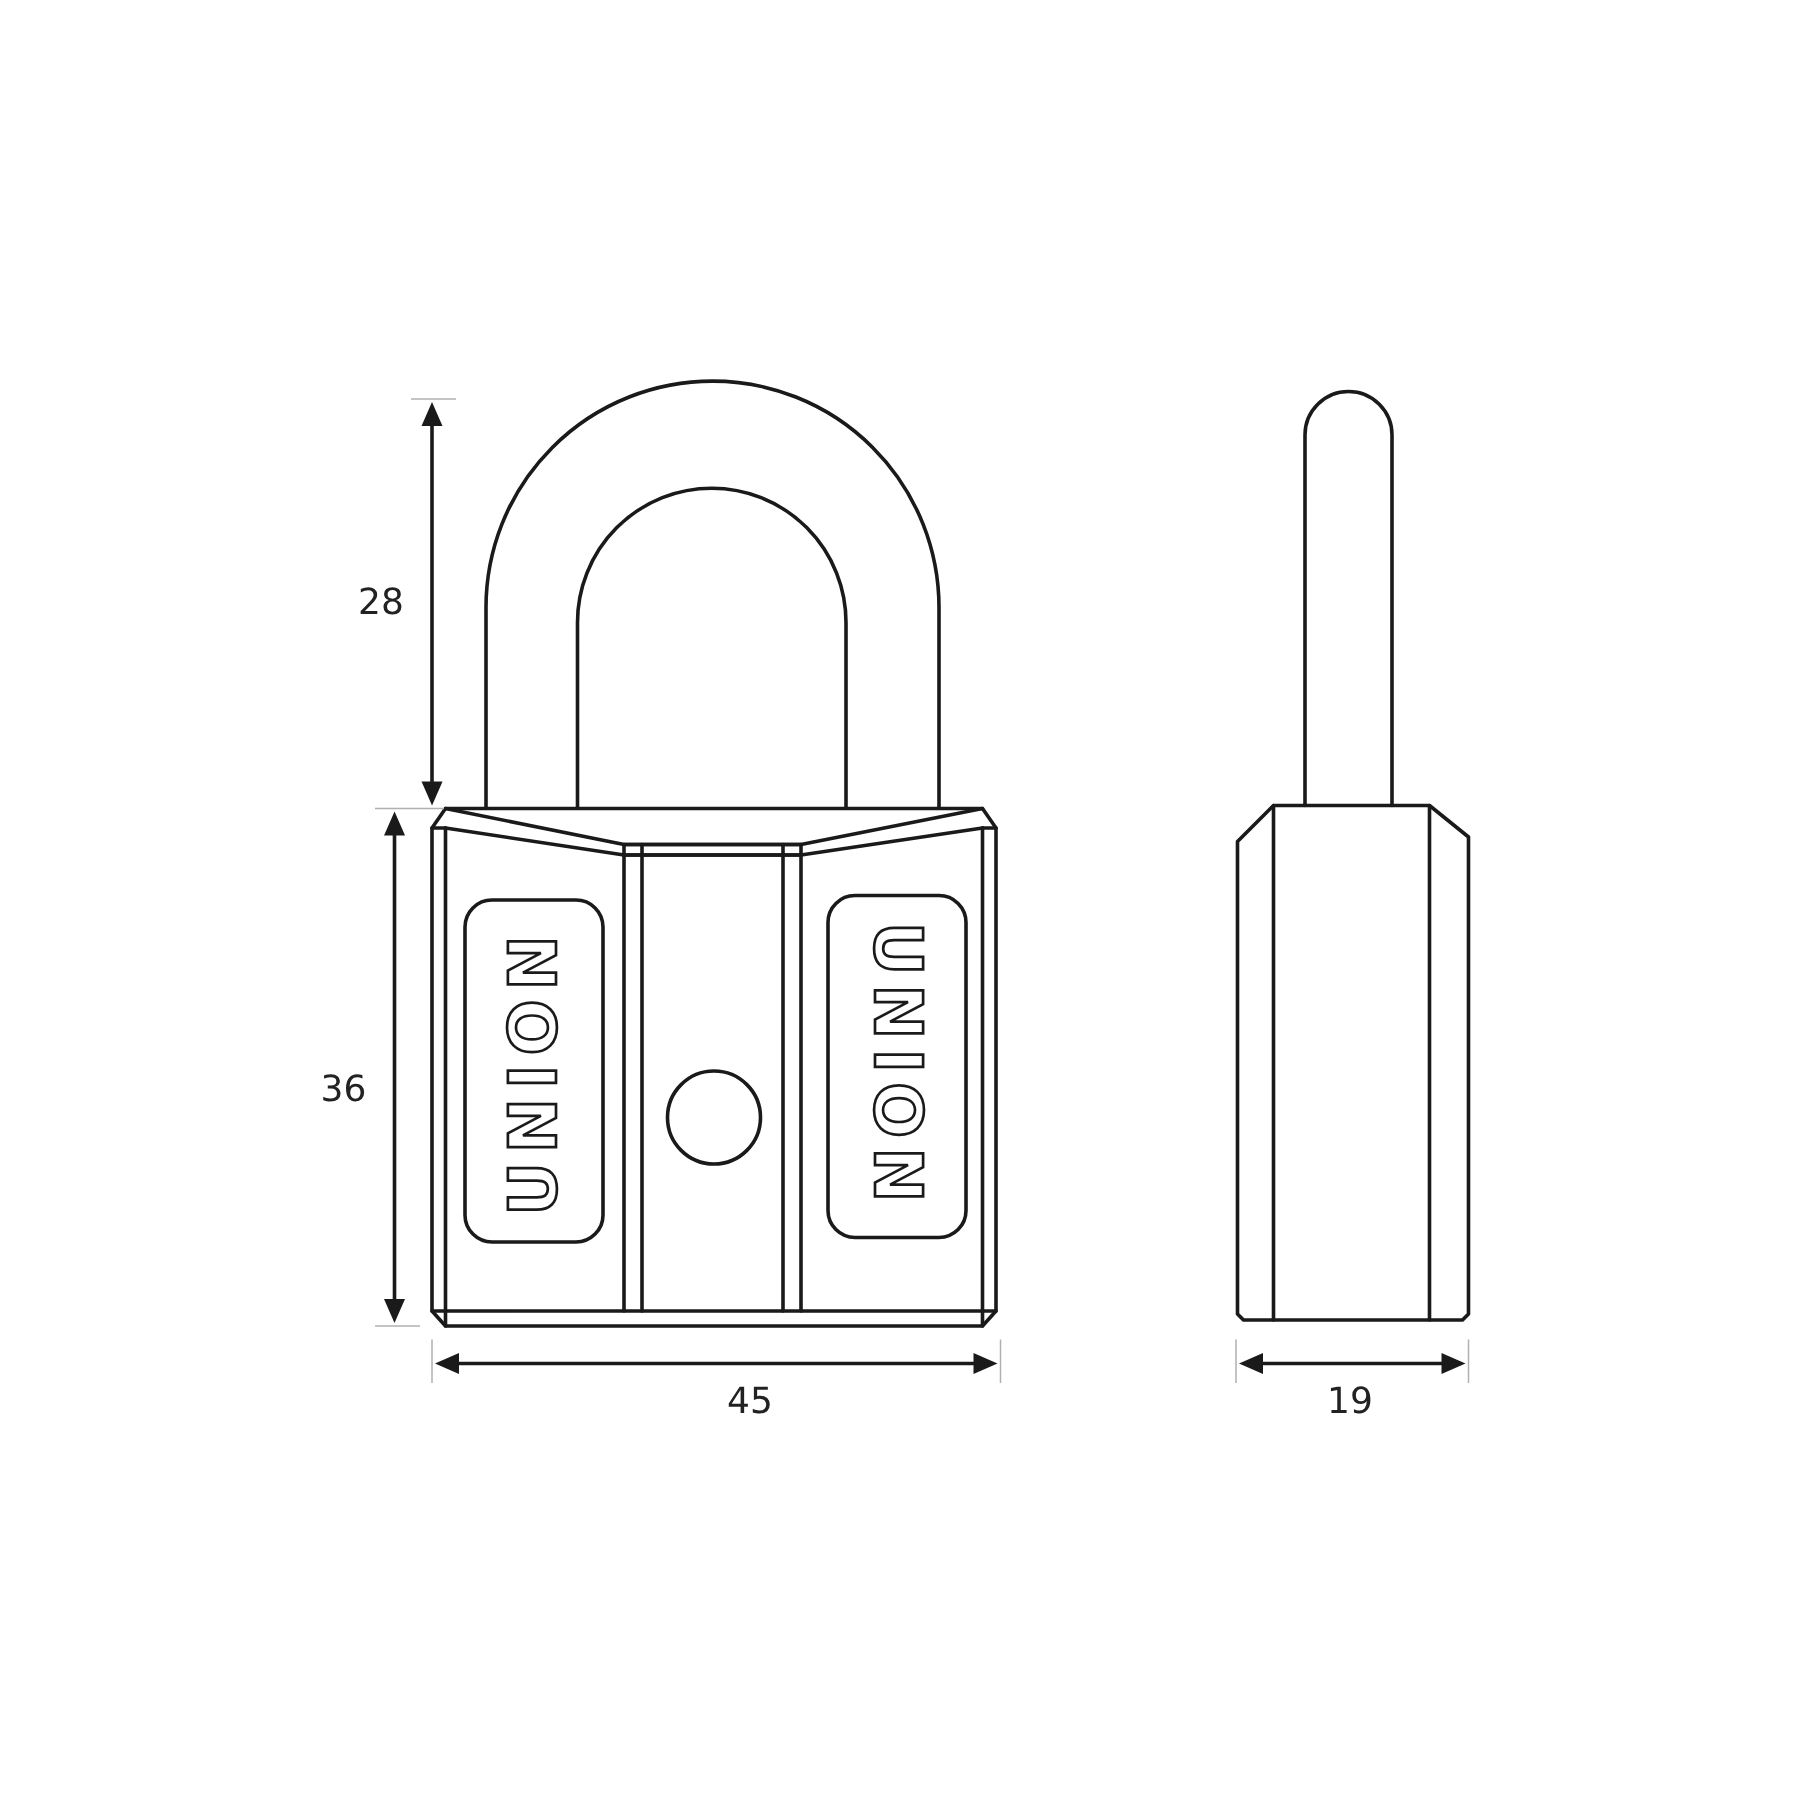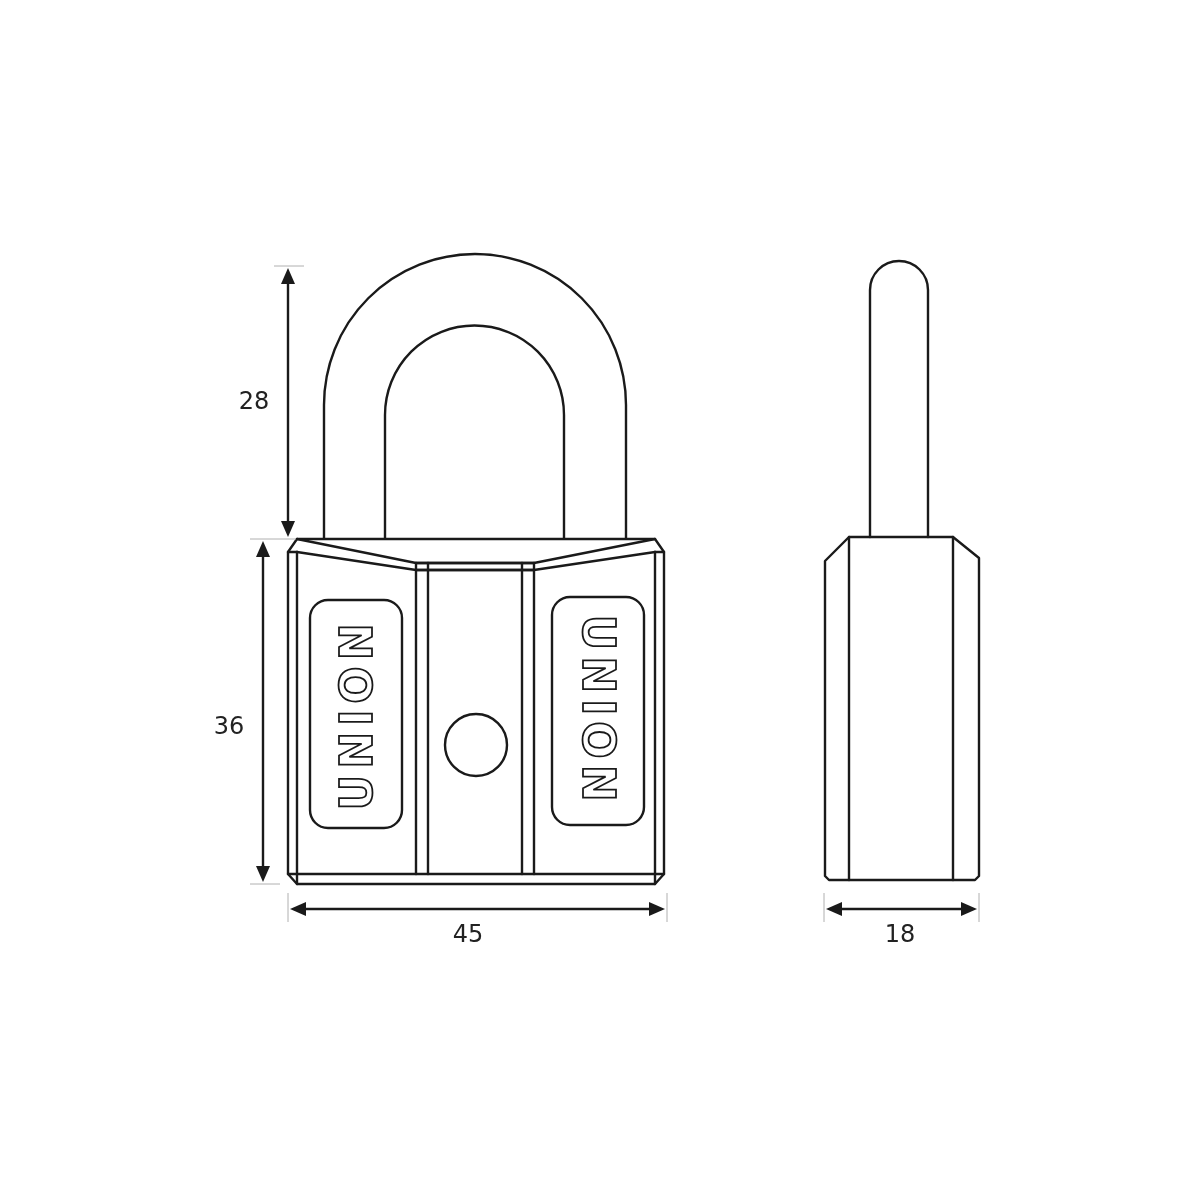--- a/index.html
+++ b/index.html
@@ -94,14 +94,14 @@
       <line class="ext" x1="979" y1="893" x2="979" y2="922"></line>
       <line class="dim" x1="838" y1="909" x2="965" y2="909"></line>
       <polygon class="arrow" points="826,909 842,902 842,916"></polygon>
       <polygon class="arrow" points="977,909 961,902 961,916"></polygon>
     </g>
   </g>
 </svg>
 
 <span class="dim-label" style="left:254px; top:401px;">28</span>
 <span class="dim-label" style="left:229px; top:726px;">36</span>
-<span class="dim-label" style="left:468px; top:934px;text-align:right;">45</span>
-<span class="dim-label" style="left:900px; top:934px;">18</span>
+<span class="dim-label" style="left:500px; top:934px;text-align:right;">45</span>
+<span class="dim-label" style="left:900px; top:934px;">19</span>
 
 </body></html>

